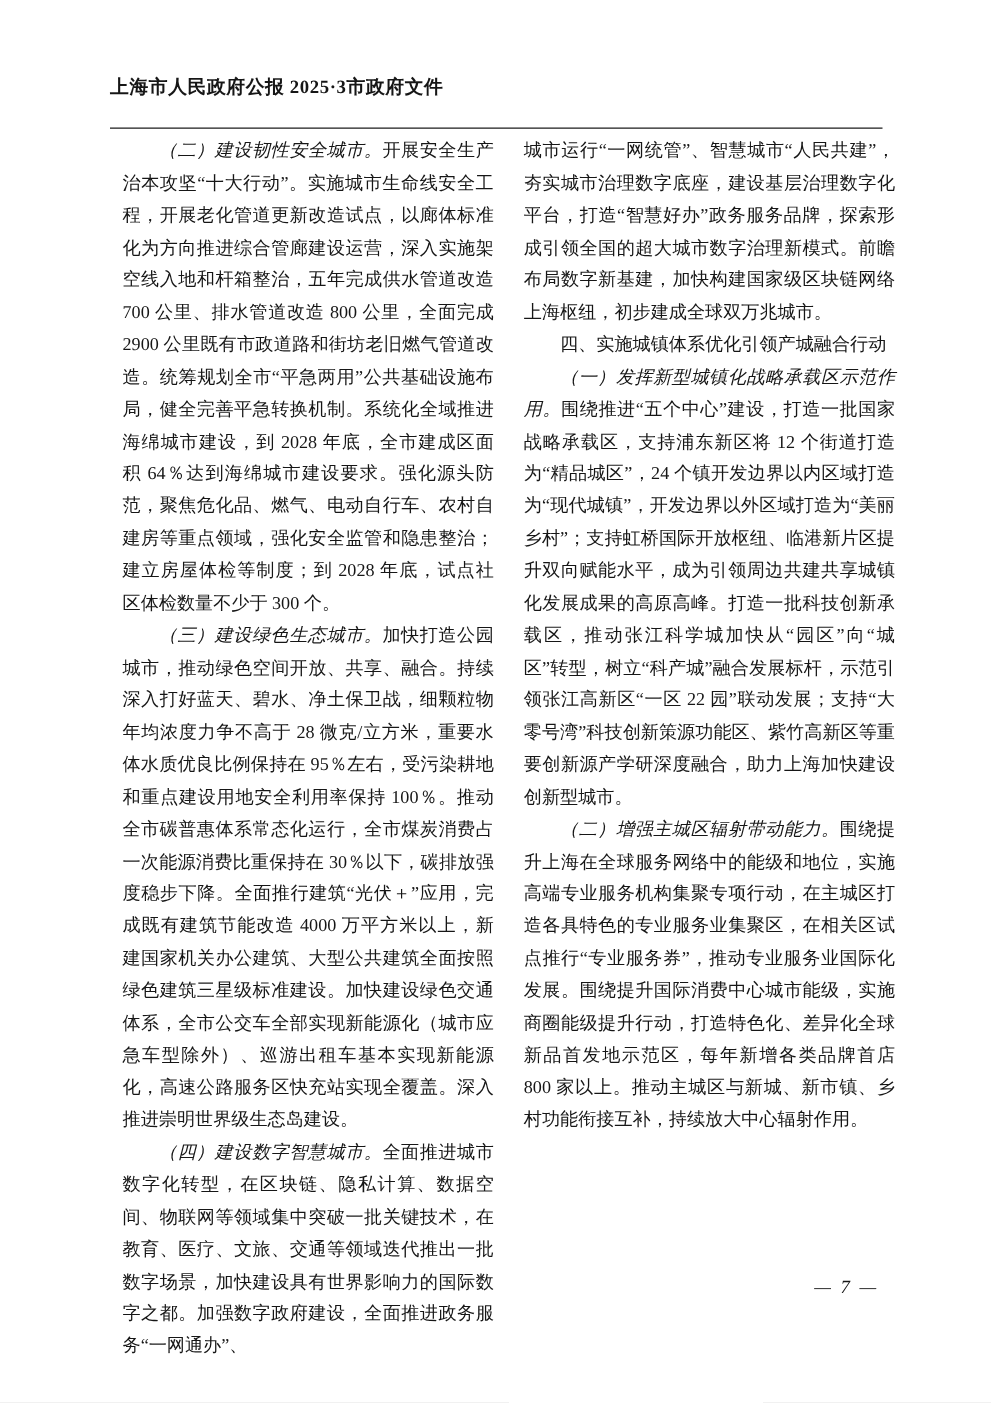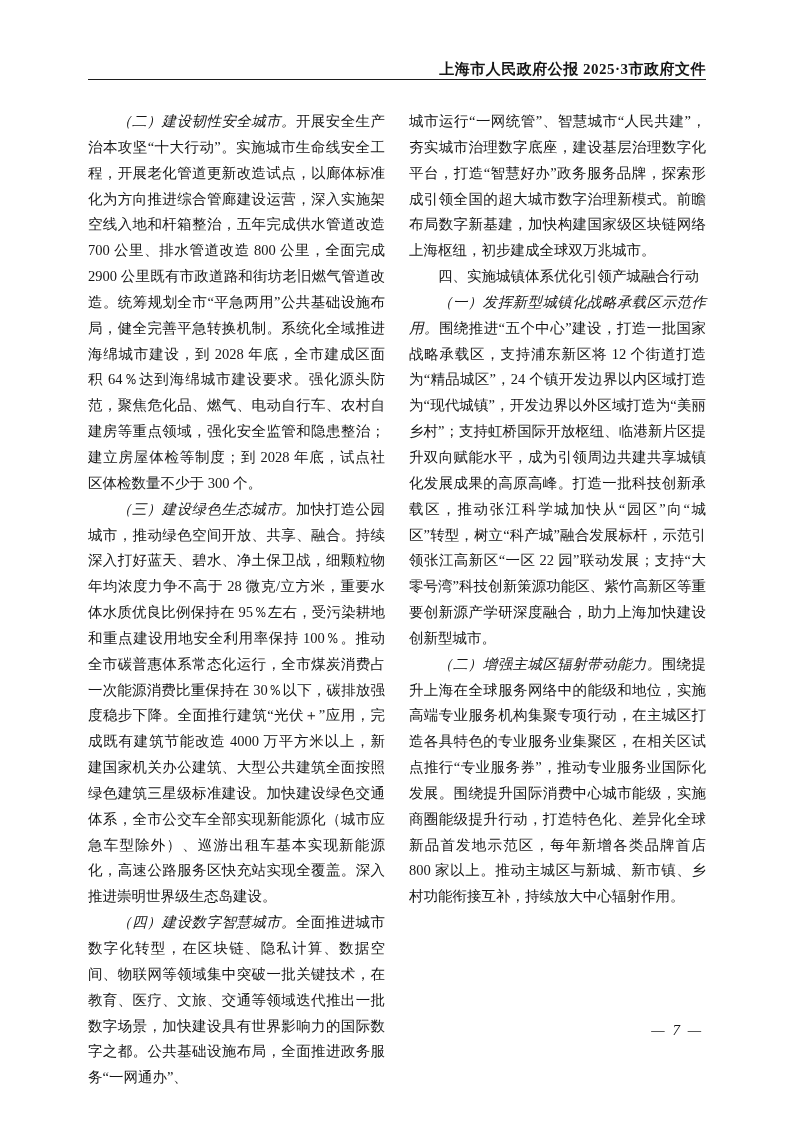--- a/index.html
+++ b/index.html
@@ -17,32 +17,32 @@
     font-family: "Liberation Serif", "DejaVu Serif", serif;
     overflow: hidden;
   }
   
   .header {
     position: absolute;
     left: 88px;
     top: 60px;
     width: 618px;
     display: flex;
-    justify-content: flex-end;
+    justify-content: flex-start;
     align-items: flex-end;
     font-size: 15px;
     font-weight: bold;
     letter-spacing: 0.5px;
-    padding-bottom: 0;
+    padding-bottom: 23px;
     border-bottom: 1.5px solid #1c1c1c;
   }
   
   .content {
     position: absolute;
-    left: 88px;
+    left: 98px;
     top: 109px;
     width: 618px;
     display: flex;
     justify-content: space-between;
   }
   .col {
     width: 297px;
     font-size: 14.5px;
     line-height: 25.85px;
     text-align: justify;
@@ -84,21 +84,21 @@
   <div class="header">
     <span>上海市人民政府公报 2025·3</span>
     <span>市政府文件</span>
   </div>
 
   <div class="content">
 
     <div class="col">
       <p><span class="lead">（二）建设韧性安全城市。</span><span>开展安全生产治本攻坚“十大行动”。实施城市生命线安全工程，开展老化管道更新改造试点，以廊体标准化为方向推进综合管廊建设运营，深入实施架空线入地和杆箱整治，五年完成供水管道改造 700 公里、排水管道改造 800 公里，全面完成 2900 公里既有市政道路和街坊老旧燃气管道改造。统筹规划全市“平急两用”公共基础设施布局，健全完善平急转换机制。系统化全域推进海绵城市建设，到 2028 年底，全市建成区面积 64％达到海绵城市建设要求。强化源头防范，聚焦危化品、燃气、电动自行车、农村自建房等重点领域，强化安全监管和隐患整治；建立房屋体检等制度；到 2028 年底，试点社区体检数量不少于 300 个。</span></p>
       <p><span class="lead">（三）建设绿色生态城市。</span><span>加快打造公园城市，推动绿色空间开放、共享、融合。持续深入打好蓝天、碧水、净土保卫战，细颗粒物年均浓度力争不高于 28 微克/立方米，重要水体水质优良比例保持在 95％左右，受污染耕地和重点建设用地安全利用率保持 100％。推动全市碳普惠体系常态化运行，全市煤炭消费占一次能源消费比重保持在 30％以下，碳排放强度稳步下降。全面推行建筑“光伏＋”应用，完成既有建筑节能改造 4000 万平方米以上，新建国家机关办公建筑、大型公共建筑全面按照绿色建筑三星级标准建设。加快建设绿色交通体系，全市公交车全部实现新能源化（城市应急车型除外）、巡游出租车基本实现新能源化，高速公路服务区快充站实现全覆盖。深入推进崇明世界级生态岛建设。</span></p>
-      <p><span class="lead">（四）建设数字智慧城市。</span><span>全面推进城市数字化转型，在区块链、隐私计算、数据空间、物联网等领域集中突破一批关键技术，在教育、医疗、文旅、交通等领域迭代推出一批数字场景，加快建设具有世界影响力的国际数字之都。公共基础设施布局，全面推进政务服务“一网通办”、</span></p>
+      <p><span class="lead">（四）建设数字智慧城市。</span><span>全面推进城市数字化转型，在区块链、隐私计算、数据空间、物联网等领域集中突破一批关键技术，在教育、医疗、文旅、交通等领域迭代推出一批数字场景，加快建设具有世界影响力的国际数字之都。加强数字政府建设，全面推进政务服务“一网通办”、</span></p>
     </div>
 
     <div class="col">
       <p class="continuation">城市运行“一网统管”、智慧城市“人民共建”，夯实城市治理数字底座，建设基层治理数字化平台，打造“智慧好办”政务服务品牌，探索形成引领全国的超大城市数字治理新模式。前瞻布局数字新基建，加快构建国家级区块链网络上海枢纽，初步建成全球双万兆城市。</p>
       <p class="section-heading">四、实施城镇体系优化引领产城融合行动</p>
       <p><span class="lead">（一）发挥新型城镇化战略承载区示范作用。</span><span>围绕推进“五个中心”建设，打造一批国家战略承载区，支持浦东新区将 12 个街道打造为“精品城区”，24 个镇开发边界以内区域打造为“现代城镇”，开发边界以外区域打造为“美丽乡村”；支持虹桥国际开放枢纽、临港新片区提升双向赋能水平，成为引领周边共建共享城镇化发展成果的高原高峰。打造一批科技创新承载区，推动张江科学城加快从“园区”向“城区”转型，树立“科产城”融合发展标杆，示范引领张江高新区“一区 22 园”联动发展；支持“大零号湾”科技创新策源功能区、紫竹高新区等重要创新源产学研深度融合，助力上海加快建设创新型城市。</span></p>
       <p><span class="lead">（二）增强主城区辐射带动能力。</span><span>围绕提升上海在全球服务网络中的能级和地位，实施高端专业服务机构集聚专项行动，在主城区打造各具特色的专业服务业集聚区，在相关区试点推行“专业服务券”，推动专业服务业国际化发展。围绕提升国际消费中心城市能级，实施商圈能级提升行动，打造特色化、差异化全球新品首发地示范区，每年新增各类品牌首店 800 家以上。推动主城区与新城、新市镇、乡村功能衔接互补，持续放大中心辐射作用。</span></p>
     </div>
 
   </div>

